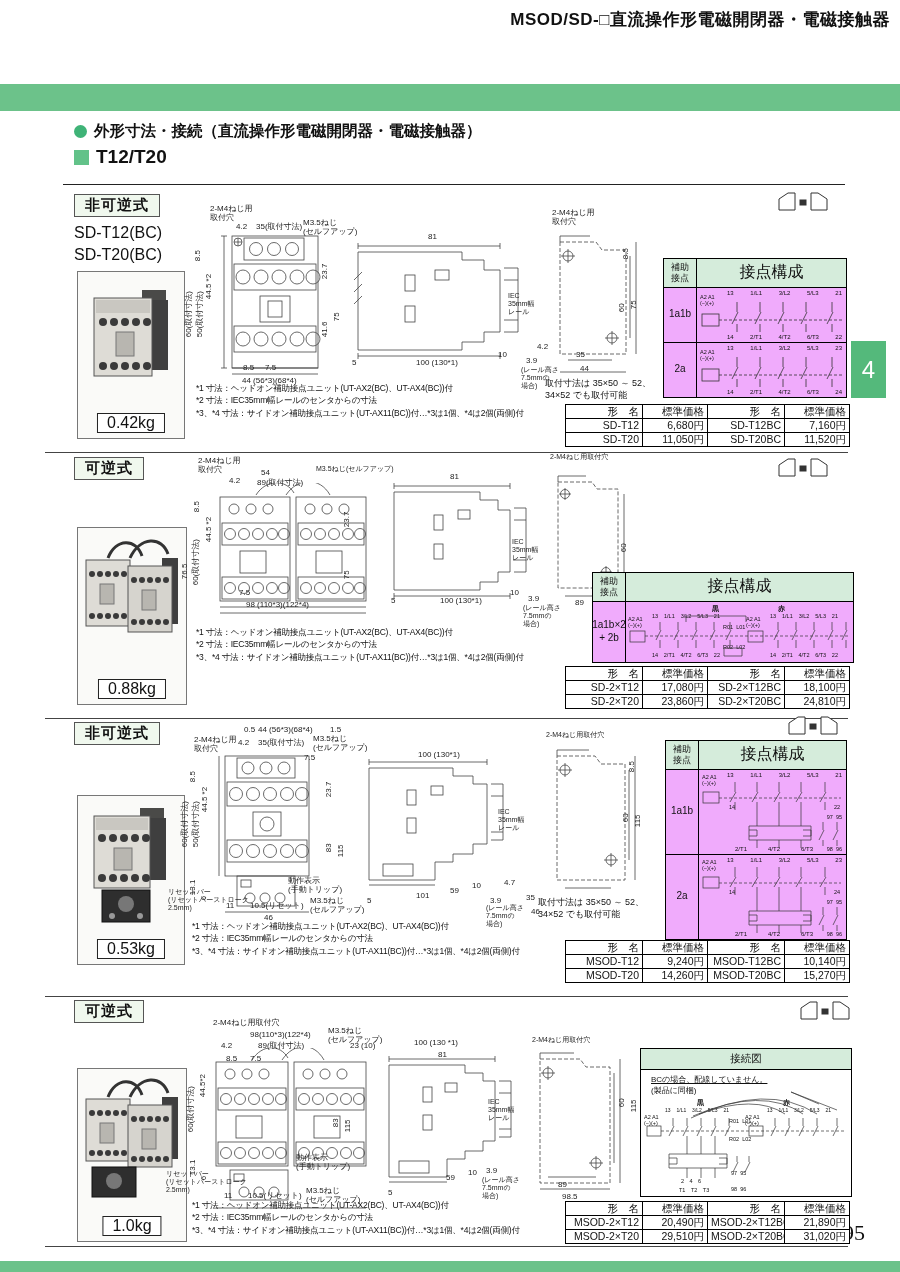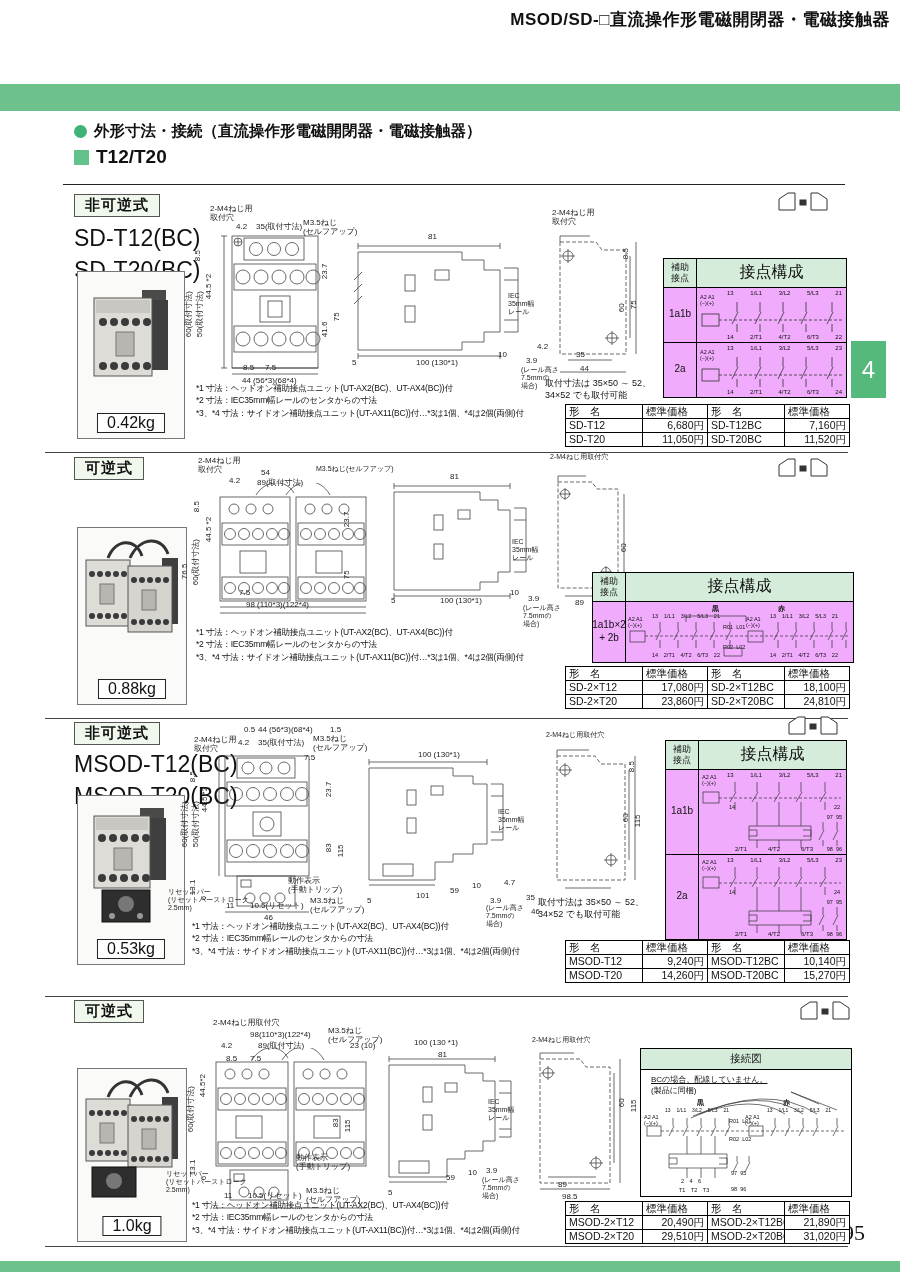--- a/index.html
+++ b/index.html
@@ -10,33 +10,33 @@
   .h1{position:absolute;display:flex;align-items:center;gap:7px;font-weight:bold;font-size:15.5px;white-space:nowrap}
   .h1 .dot{width:13px;height:13px;border-radius:50%;background:#3fb377;flex:0 0 auto}
   .h2{position:absolute;display:flex;align-items:center;gap:7px;font-weight:bold;font-size:19px;white-space:nowrap}
   .h2 .sq{width:15px;height:15px;background:#62c289;flex:0 0 auto}
   .rule{position:absolute;border-top:1.5px solid #222}
   .sep{position:absolute;left:45px;width:803px;border-top:1.5px solid #444}
   .tab4{position:absolute;left:851px;top:341px;width:35px;height:57px;background:#54b97b;color:#fff;
         font-size:24px;display:flex;align-items:center;justify-content:center}
   .pagenum{position:absolute;left:843px;top:1220px;font-family:"Liberation Serif","DejaVu Serif",serif;font-size:22px}
   .type-box{position:absolute;border:1.5px solid #555;background:#f0f8ee;padding:1px 10px;font-size:15px;font-weight:bold;letter-spacing:1px;white-space:nowrap}
-  .models{position:absolute;font-size:23px;line-height:1.4;white-space:nowrap}
+  .models{position:absolute;font-size:16px;line-height:1.4;white-space:nowrap}
   .photo{position:absolute;border:1px solid #777;background:#fafaf8}
   .weight{position:absolute;left:50%;transform:translateX(-50%);bottom:5px;border:1.5px solid #222;background:#fff;
           font-size:16px;padding:0 9px;white-space:nowrap}
   .dim{position:absolute;font-size:8px;line-height:1.15;white-space:pre-line;color:#222;z-index:5}
   .dim.rot{transform-origin:0 100%;transform:rotate(-90deg)}
   .dim.fs7{font-size:7px}
   .notes{position:absolute;font-size:8.5px;line-height:1.45;white-space:nowrap;letter-spacing:-.2px}
   .mount-note{position:absolute;font-size:9px;line-height:1.35;white-space:pre-line}
   .ptable{position:absolute;display:grid;grid-template-columns:76px 64px 76px 64px;gap:1px;background:#000;
           border:1px solid #000;font-size:10.5px;z-index:6}
   .pt-cell{background:#fff;padding:0 3px;line-height:13px;height:13px;white-space:nowrap;overflow:hidden}
-  .pt-h,.pt-m{text-align:left}
+  .pt-h,.pt-m{text-align:right}
   .pt-p{text-align:right}
   .ctable{position:absolute;border:1px solid #000;background:#f0abfc;z-index:6}
   .ct-head{display:flex;border-bottom:1px solid #000}
   .ct-aux{width:32px;background:#d5ecdb;border-right:1px solid #000;font-size:9px;text-align:center;
           white-space:pre-line;line-height:1.2;padding:3px 0}
   .ct-cfg{flex:1;background:#d5ecdb;font-size:16px;display:flex;align-items:center;justify-content:center}
   .ct-row{display:flex;border-bottom:1px solid #000}
   .ct-row:last-child{border-bottom:none}
   .ct-lbl{width:32px;border-right:1px solid #000;display:flex;align-items:center;justify-content:center;
           font-size:10px;white-space:pre-line;text-align:center;line-height:1.25}
@@ -656,24 +656,20 @@
     <div class="pt-cell pt-p">17,080円</div>
     <div class="pt-cell pt-m">SD-2×T12BC</div>
     <div class="pt-cell pt-p">18,100円</div>
     <div class="pt-cell pt-m">SD-2×T20</div>
     <div class="pt-cell pt-p">23,860円</div>
     <div class="pt-cell pt-m">SD-2×T20BC</div>
     <div class="pt-cell pt-p">24,810円</div>
   </div>
 
   <div class="type-box" style="left:74px;top:722px">非可逆式</div>
-  <div class="models" style="left:74px;top:748px">
-    <div>MSOD-T12(BC)</div>
-    <div>MSOD-T20(BC)</div>
-  </div>
   <div class="photo" style="left:77px;top:795px;width:106px;height:168px">
     <svg width="104" height="132">
       <rect x="62" y="12" width="24" height="14" fill="#4a4a48"></rect>
       <rect x="70" y="22" width="18" height="62" fill="#3f3f3f"></rect>
       <rect x="16" y="20" width="56" height="72" fill="#dedcd6" stroke="#555"></rect>
       <rect x="18" y="22" width="52" height="12" fill="#c9c7c1"></rect>
       <g fill="#3a3a3a">
           <circle cx="24" cy="42" r="4"></circle>
           <circle cx="35" cy="42" r="4"></circle>
           <circle cx="46" cy="42" r="4"></circle>

